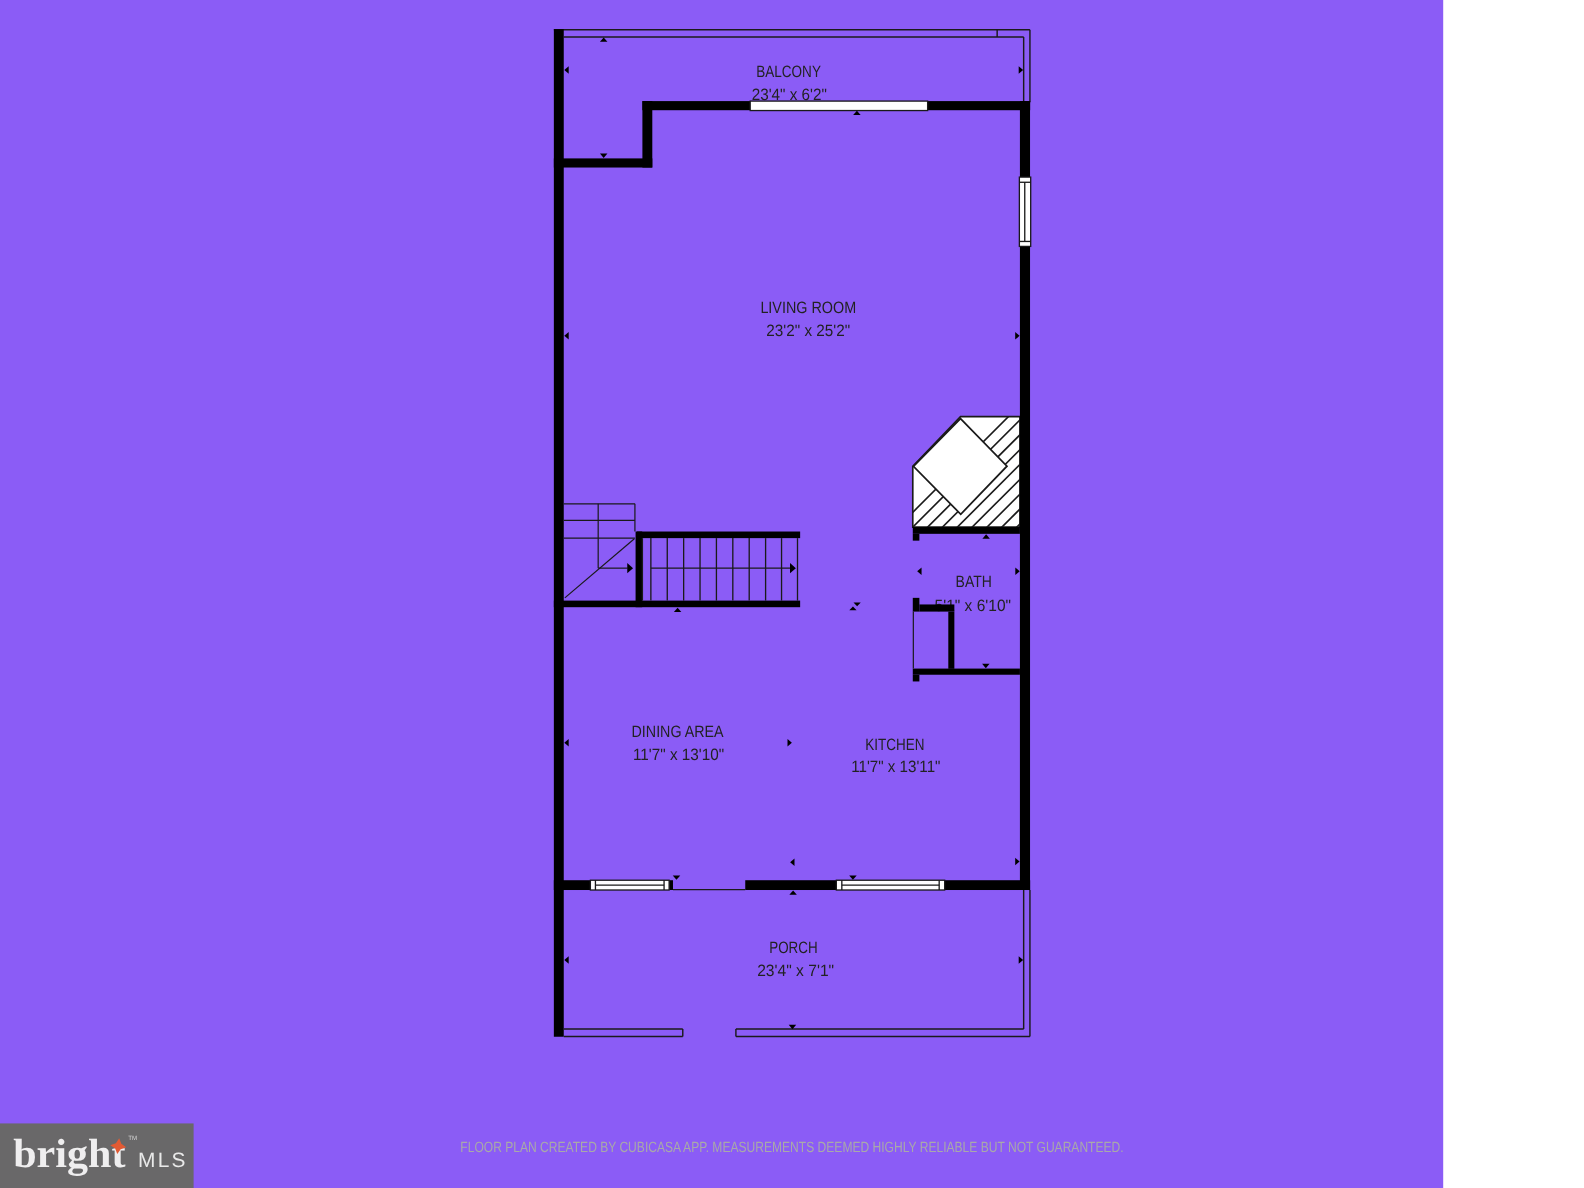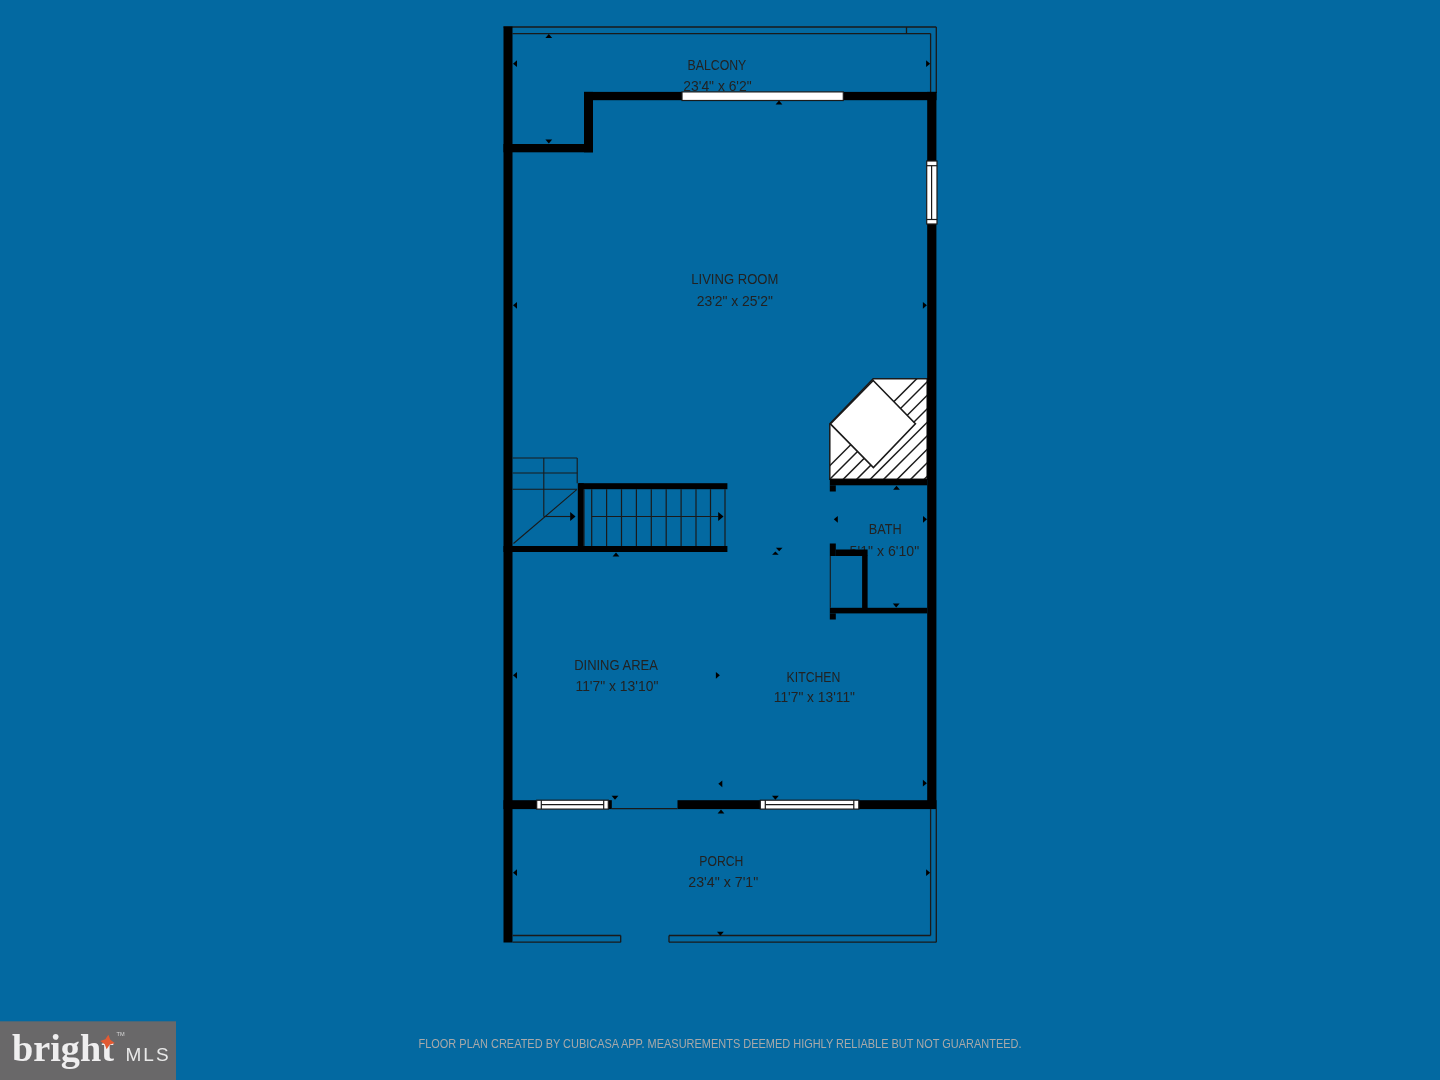--- a/index.html
+++ b/index.html
@@ -1,16 +1,16 @@
 <!DOCTYPE html>
 <html><head>
 <meta charset="utf-8">
 <style>
   html,body{margin:0;padding:0;background:#ffffff;}
-  .page{position:relative;width:1440px;height:1080px;background:#0369a1;overflow:hidden;}
+  .page{position:relative;width:1312px;height:1080px;background:#8b5cf6;overflow:hidden;}
   svg{position:absolute;left:0;top:0;}
   text{font-family:"Liberation Sans",sans-serif;}
 </style>
 </head>
 <body>
 <div class="page">
 <svg width="1440" height="1080" viewBox="0 0 1440 1080">
   <defs>
     <clipPath id="fpclip">
       <polygon points="873.2,378.8 927.2,378.8 927.2,479.2 829.8,479.2 829.8,423.9"></polygon>

